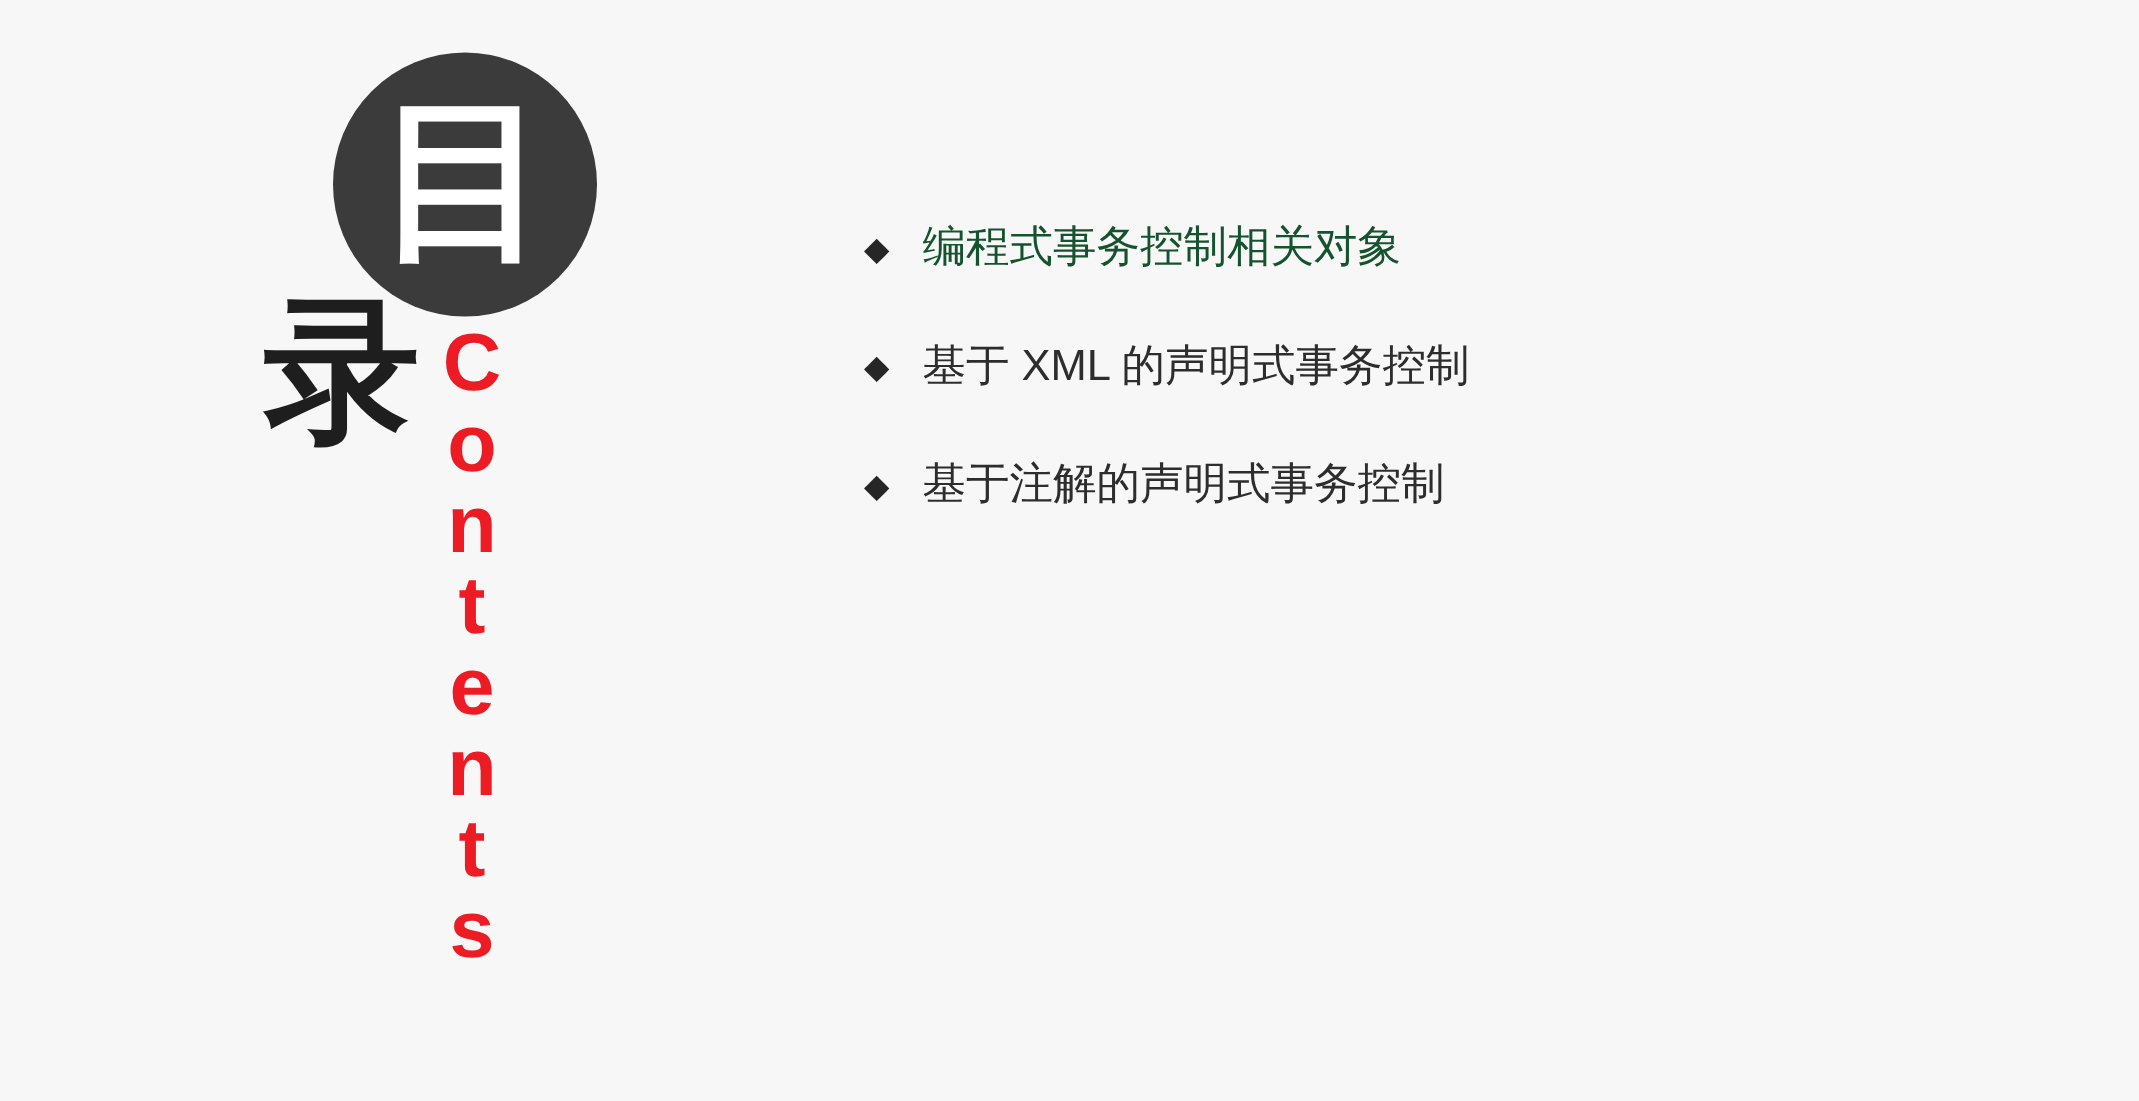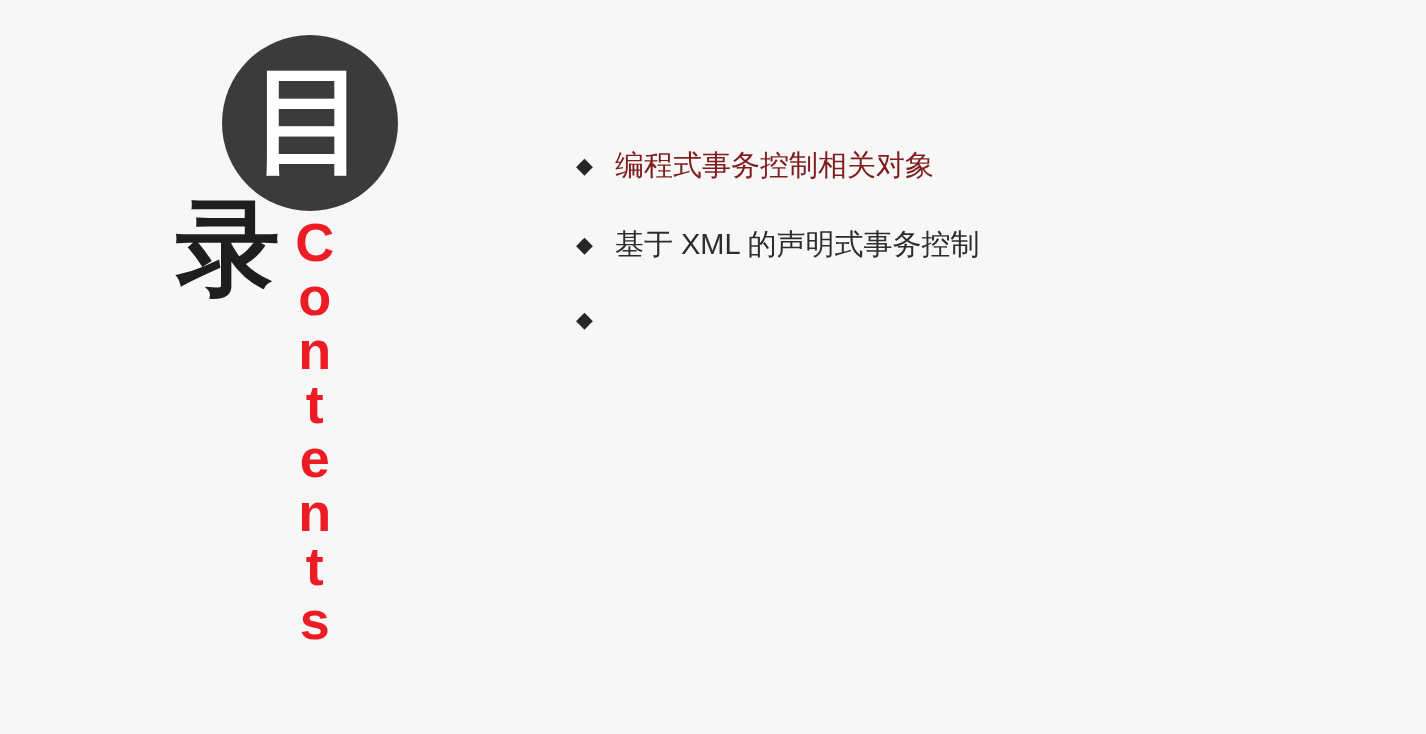--- a/index.html
+++ b/index.html
@@ -76,21 +76,21 @@
     font-size: 29px;
     color: #2d2d2d;
     line-height: 1.2;
     white-space: nowrap;
   }
   .toc-item .bullet {
     font-size: 22px;
     color: #262626;
     transform: translateY(1px);
   }
-  .toc-item.emphasis .label { color: #7f1d1d; }
+  .toc-item.emphasis .label { color: #14532d; }
 </style>
 </head>
 <body>
 
 <div class="slide">
 
   <div class="badge-circle">
     <span class="badge-char">目</span>
   </div>
 
@@ -105,17 +105,18 @@
       <span class="label">编程式事务控制相关对象</span>
     </div>
 
     <div class="toc-item">
       <span class="bullet">◆</span>
       <span class="label">基于 XML 的声明式事务控制</span>
     </div>
 
     <div class="toc-item">
       <span class="bullet">◆</span>
+      <span class="label">基于注解的声明式事务控制</span>
     </div>
 
   </div>
 
 </div>
 
 </body></html>

